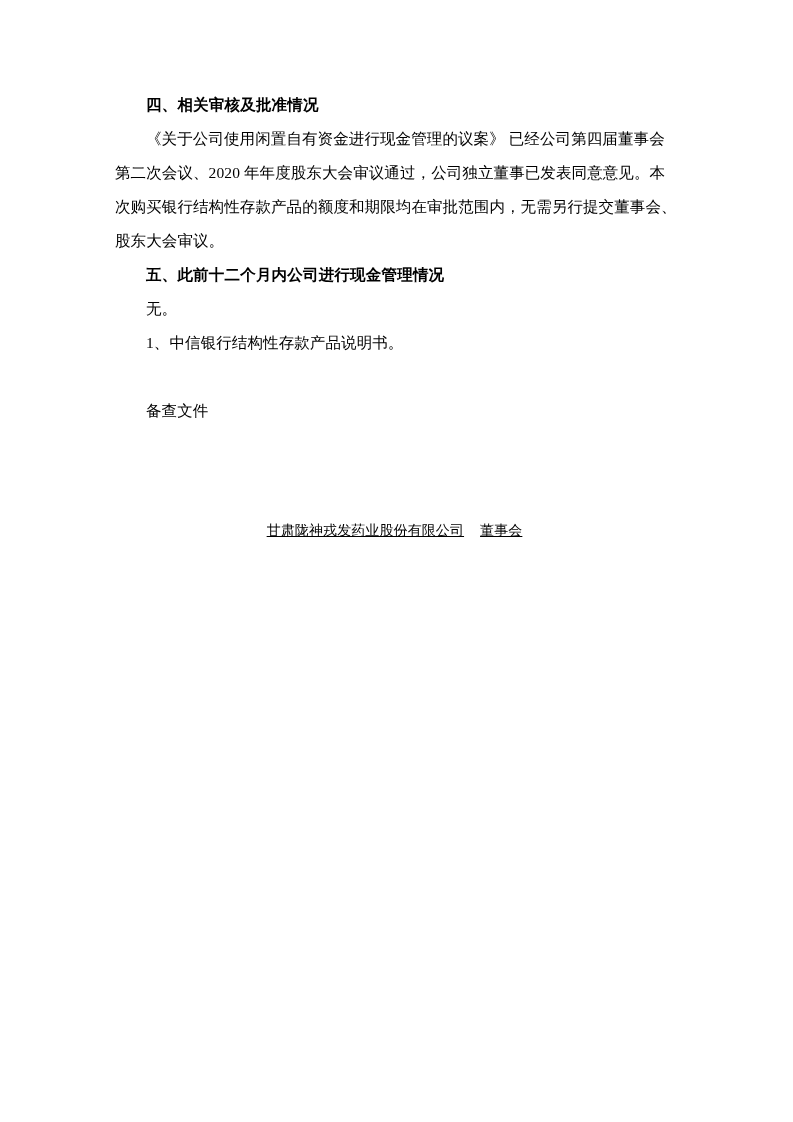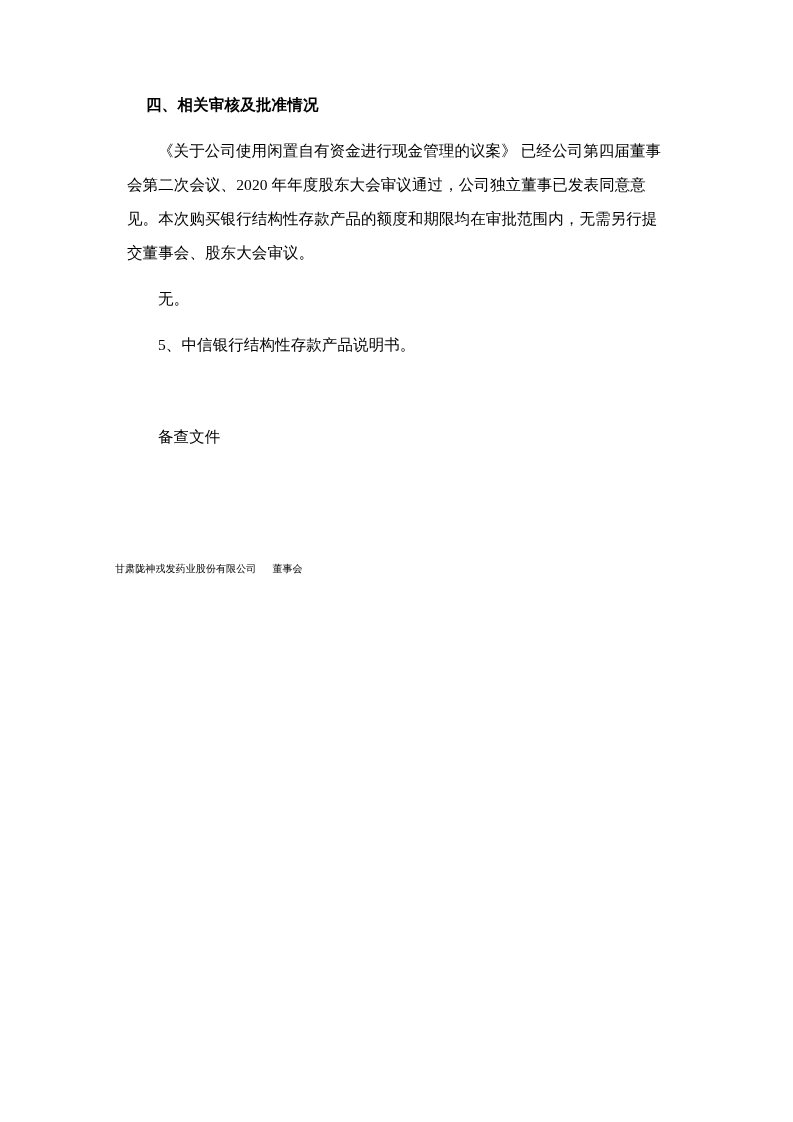--- a/index.html
+++ b/index.html
@@ -29,66 +29,68 @@
     font-size: 15.5px;
     line-height: 34px;
     text-indent: 31px;
     letter-spacing: 0.2px;
     margin: 0;
   }
   .para {
     font-size: 15.5px;
     line-height: 34px;
     text-indent: 31px;
-    margin: 12px;
+    margin: 0;
     text-align: justify;
     text-justify: inter-ideograph;
     letter-spacing: 0.1px;
   }
   .para-justify-all {
     text-align: justify;
     text-align-last: justify;
   }
   .para-last {
     text-align: left;
     text-align-last: left;
   }
   .spacer-md { height: 34px; }
   .spacer-lg { height: 52px; }
   .signature {
-    font-size: 10px;
+    font-size: 14px;
     line-height: 34px;
-    text-align: left;
+    text-align: center;
     margin: 0;
     letter-spacing: 0.1px;
+    text-decoration: underline;
   }
   .sig-company {
     padding-right: 6px;
   }
   .sig-date {
     padding-right: 6px;
   }
   .gap-wide { display: inline-block; width: 16px; }
 </style>
 </head>
 <body>
 
 <div class="page">
   <div class="content">
 
     <p class="heading">四、相关审核及批准情况</p>
 
     <p class="para para-justify-all para-last">《关于公司使用闲置自有资金进行现金管理的议案》 已经公司第四届董事会第二次会议、2020 年年度股东大会审议通过，公司独立董事已发表同意意见。本次购买银行结构性存款产品的额度和期限均在审批范围内，无需另行提交董事会、股东大会审议。</p>
 
+    <p class="heading">五、此前十二个月内公司进行现金管理情况</p>
 
     <p class="para">无。</p>
 
 
 
-    <p class="para">5、中信银行结构性存款产品说明书。</p>
+    <p class="para">1、中信银行结构性存款产品说明书。</p>
 
     <div class="spacer-md"></div>
 
     <p class="para">备查文件</p>
 
     <div class="spacer-lg"></div>
     <div class="spacer-md"></div>
 
     <p class="signature sig-company">
       <span>甘肃陇神戎发药业股份有限公司</span><span class="gap-wide"></span><span>董事会</span>

